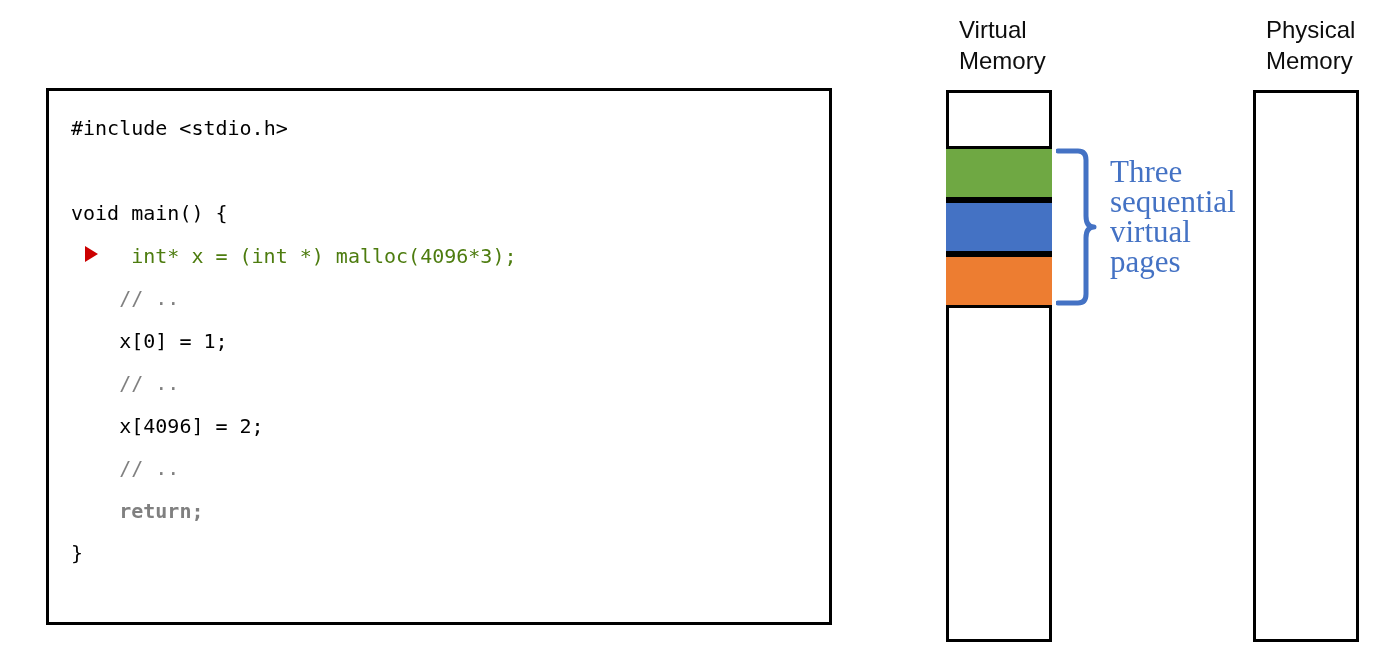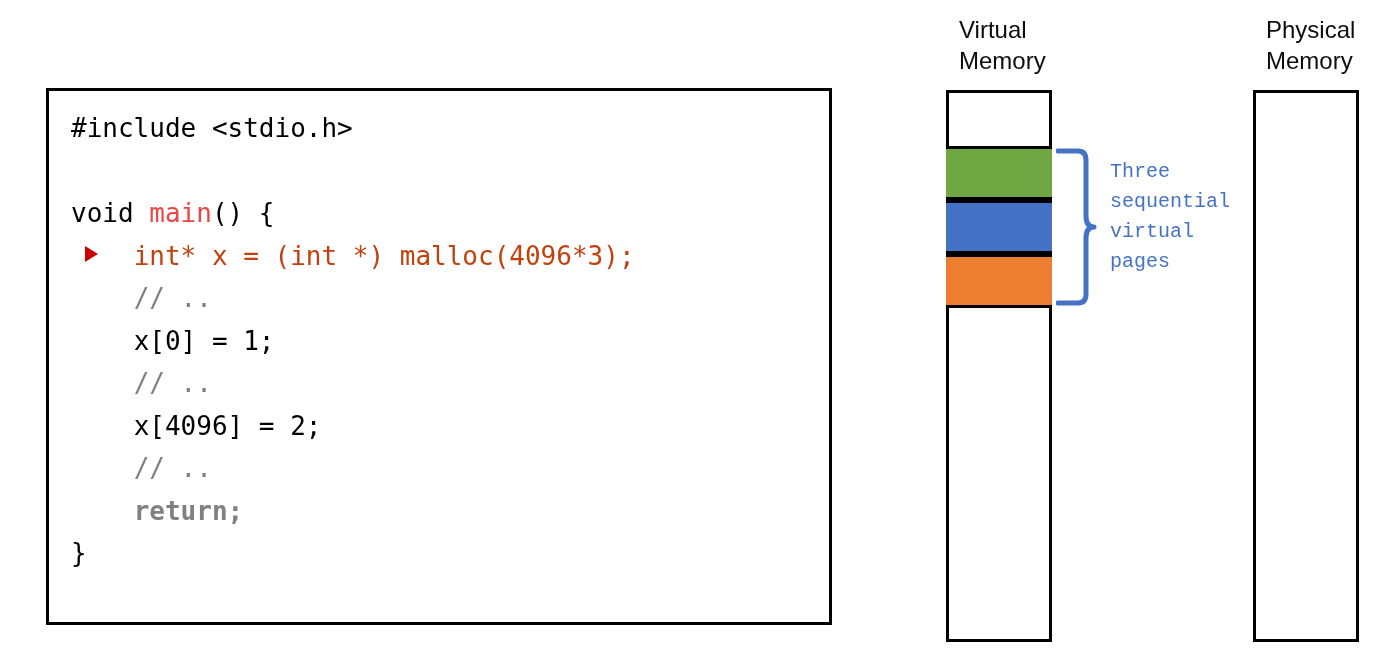--- a/index.html
+++ b/index.html
@@ -28,33 +28,33 @@
     border: 3px solid #000000;
     box-sizing: border-box;
     background: #ffffff;
   }
   #code-listing {
     position: absolute;
     left: 22px;
     top: 16px;
     right: 6px;
     font-family: "DejaVu Sans Mono", "Liberation Mono", monospace;
-    font-size: 26px;
+    font-size: 20px;
     line-height: 42.5px;
     white-space: pre;
     color: #000000;
   }
   .code-line {
     position: relative;
     height: 42.5px;
     white-space: pre;
   }
   .tok-plain   { color: #000000; }
-  .tok-func    { color: #ef4444; }
-  .tok-alloc   { color: #c2410c; }
+  .tok-func    { color: #000000; }
+  .tok-alloc   { color: #4d7c0f; margin-left: 12px; }
   .tok-comment { color: #808080; }
   .tok-return  { color: #808080; font-weight: bold; }
 
   
   #exec-marker {
     position: absolute;
     left: 14px;
     top: 11px;
     width: 0;
     height: 0;
@@ -112,22 +112,22 @@
     left: 1056px;
     top: 148px;
     width: 44px;
     height: 158px;
   }
   #page-group-annotation {
     position: absolute;
     left: 1110px;
     top: 157px;
     width: 140px;
-    font-family: Liberation Mono, monospace;
-    font-size: 20px;
+    font-family: Liberation Serif, serif;
+    font-size: 31px;
     line-height: 30px;
     color: #4472c4;
     white-space: pre-line;
   }
 </style>
 </head>
 <body>
 
 <div id="slide">
 

